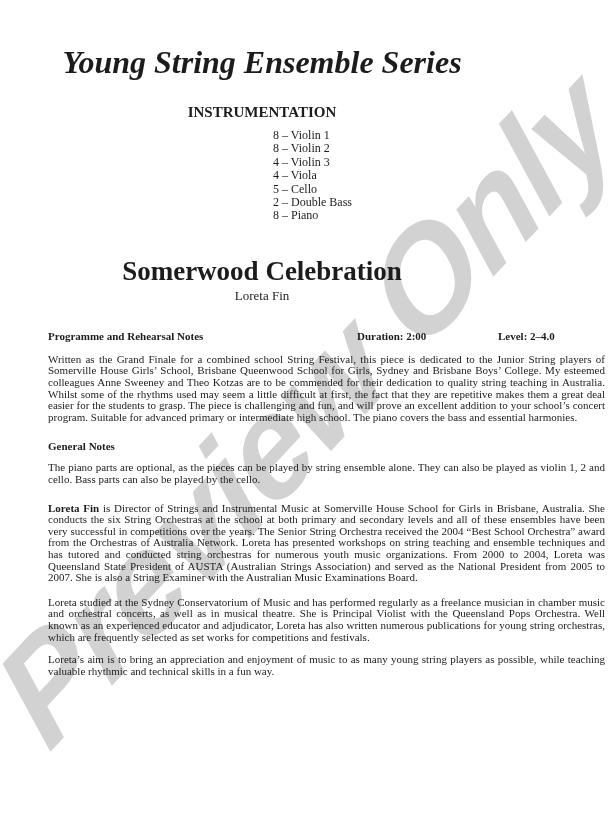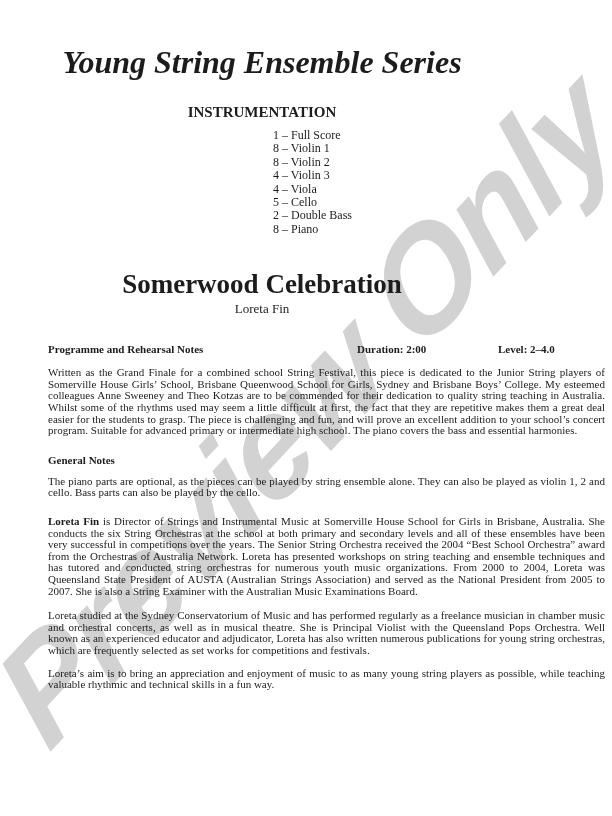--- a/index.html
+++ b/index.html
@@ -100,21 +100,20 @@
 <div class="page">
 
   <div class="watermark">Preview Only</div>
 
   <div class="content">
 
     <div class="top-block">
       <div class="series-title">Young String Ensemble Series</div>
       <div class="instr-heading">INSTRUMENTATION</div>
       <div class="instr-list">
-        <div class="item">1 – Full Score</div>
         <div class="item">8 – Violin 1</div>
         <div class="item">8 – Violin 2</div>
         <div class="item">4 – Violin 3</div>
         <div class="item">4 – Viola</div>
         <div class="item">5 – Cello</div>
         <div class="item">2 – Double Bass</div>
         <div class="item">8 – Piano</div>
       </div>
       <div class="piece-title">Somerwood Celebration</div>
       <div class="composer">Loreta Fin</div>

